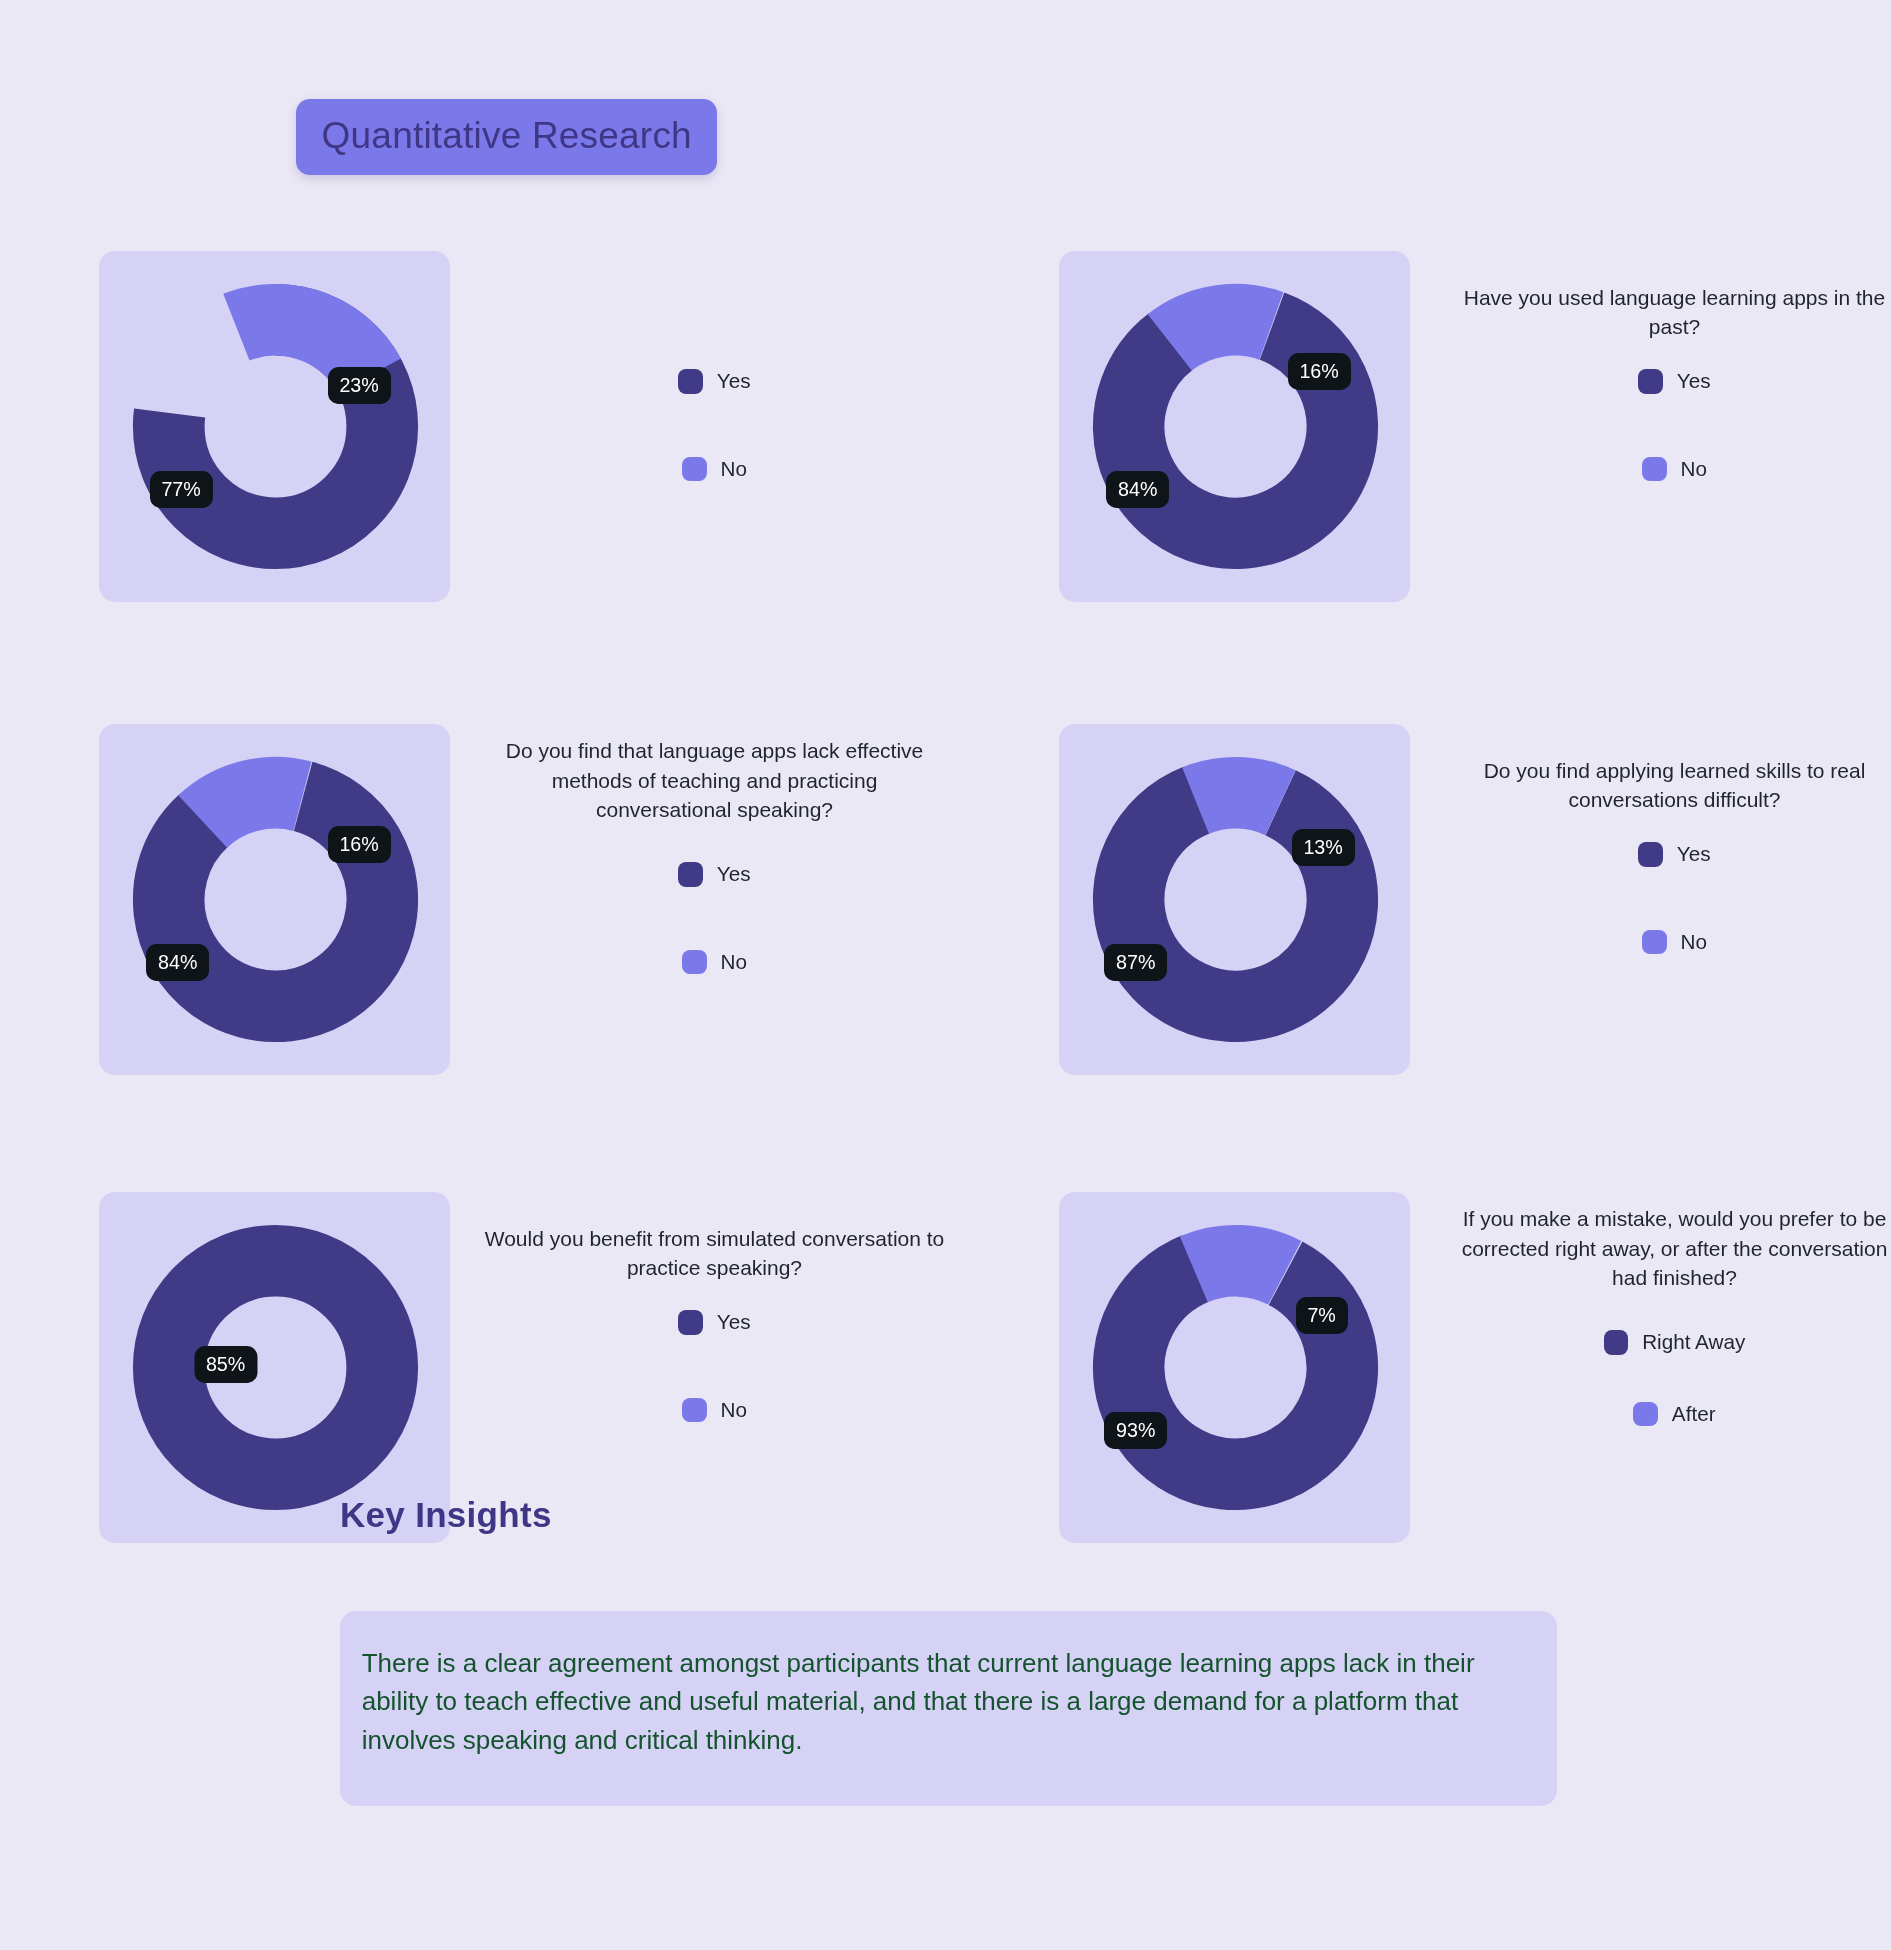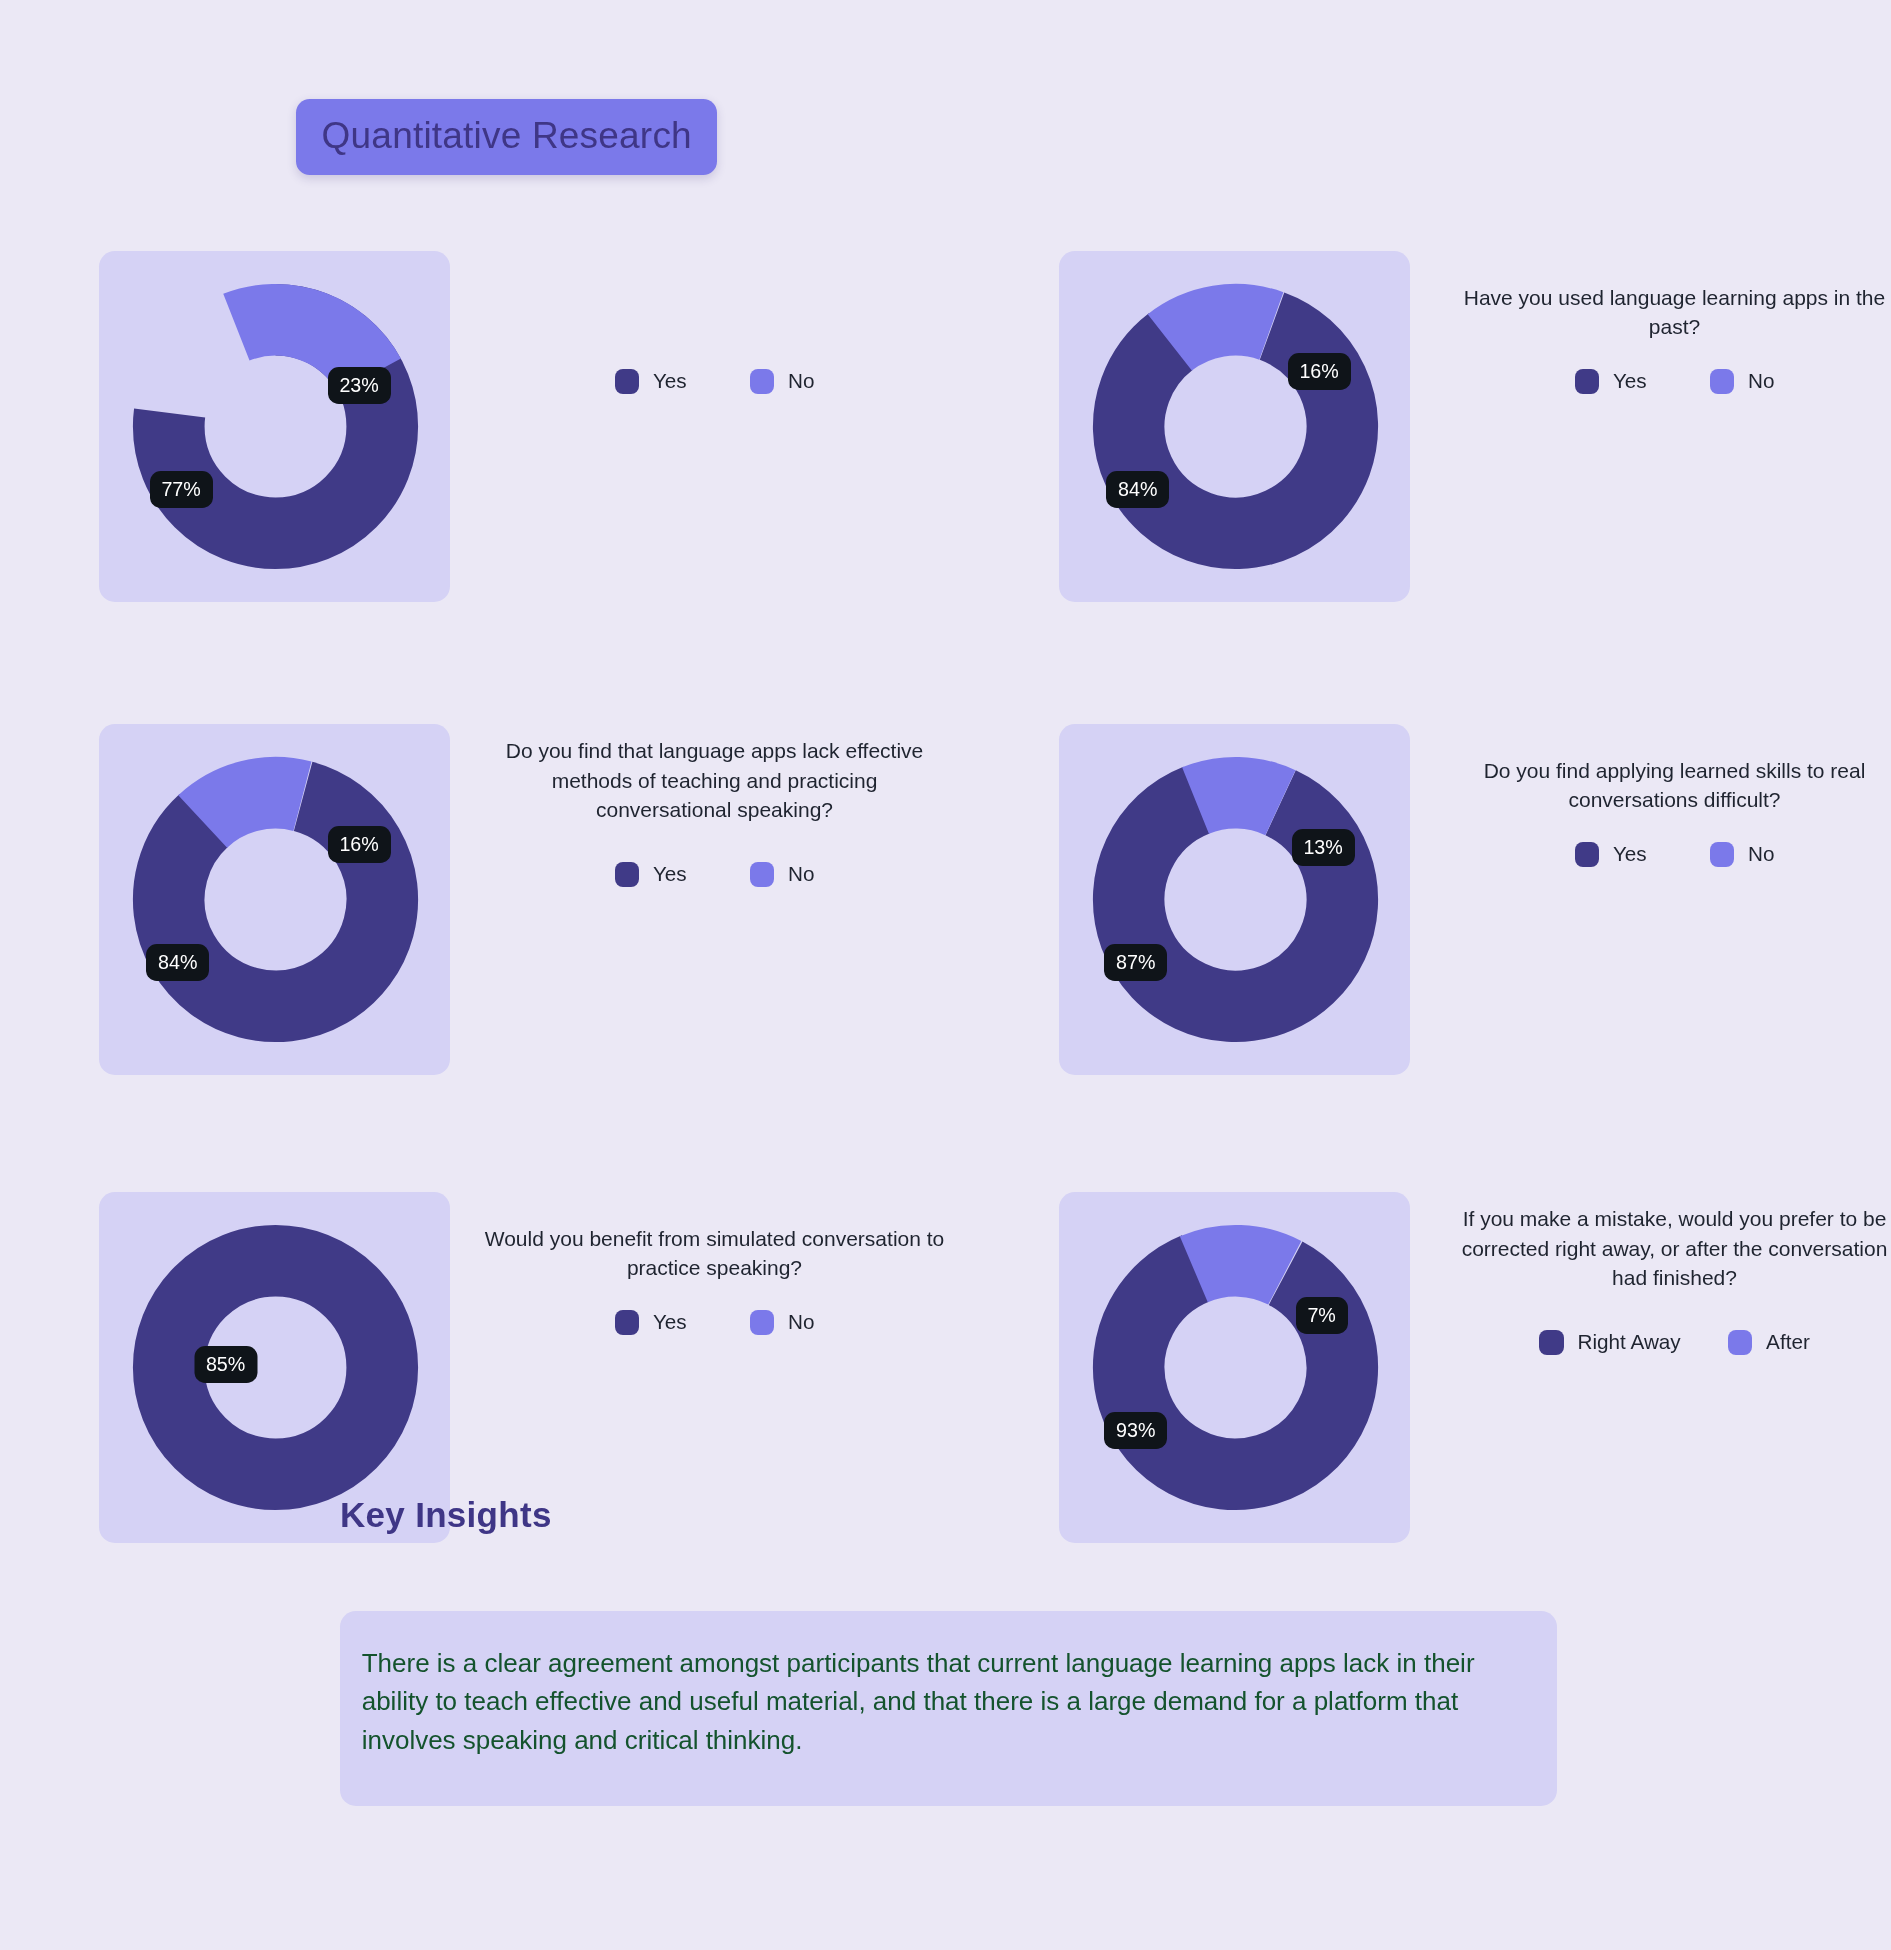--- a/index.html
+++ b/index.html
@@ -69,23 +69,24 @@
   }
   .question{
     position:absolute; left:0; top:0; width:463px;
     text-align:center;
     font-size:21px;
     line-height:1.42;
     color:#1f2430;
   }
   .legend{
     position:absolute; left:0; width:463px;
-    display:flex; justify-content:center;
+    display:flex; 
     gap:63px;
     align-items:center;
+    flex-direction:column;
   }
   .legend-item{ display:flex; align-items:center; gap:13.8px; }
   .swatch{ width:24.6px; height:24.6px; border-radius:7.9px; }
   .swatch.dark{ background:#403a87; }
   .swatch.light{ background:#7b79ea; }
   .legend-label{ font-size:20.7px; color:#1f2430; line-height:1; }
 
   
   .insights-title{
     position:absolute; left:340px; top:1495px;

